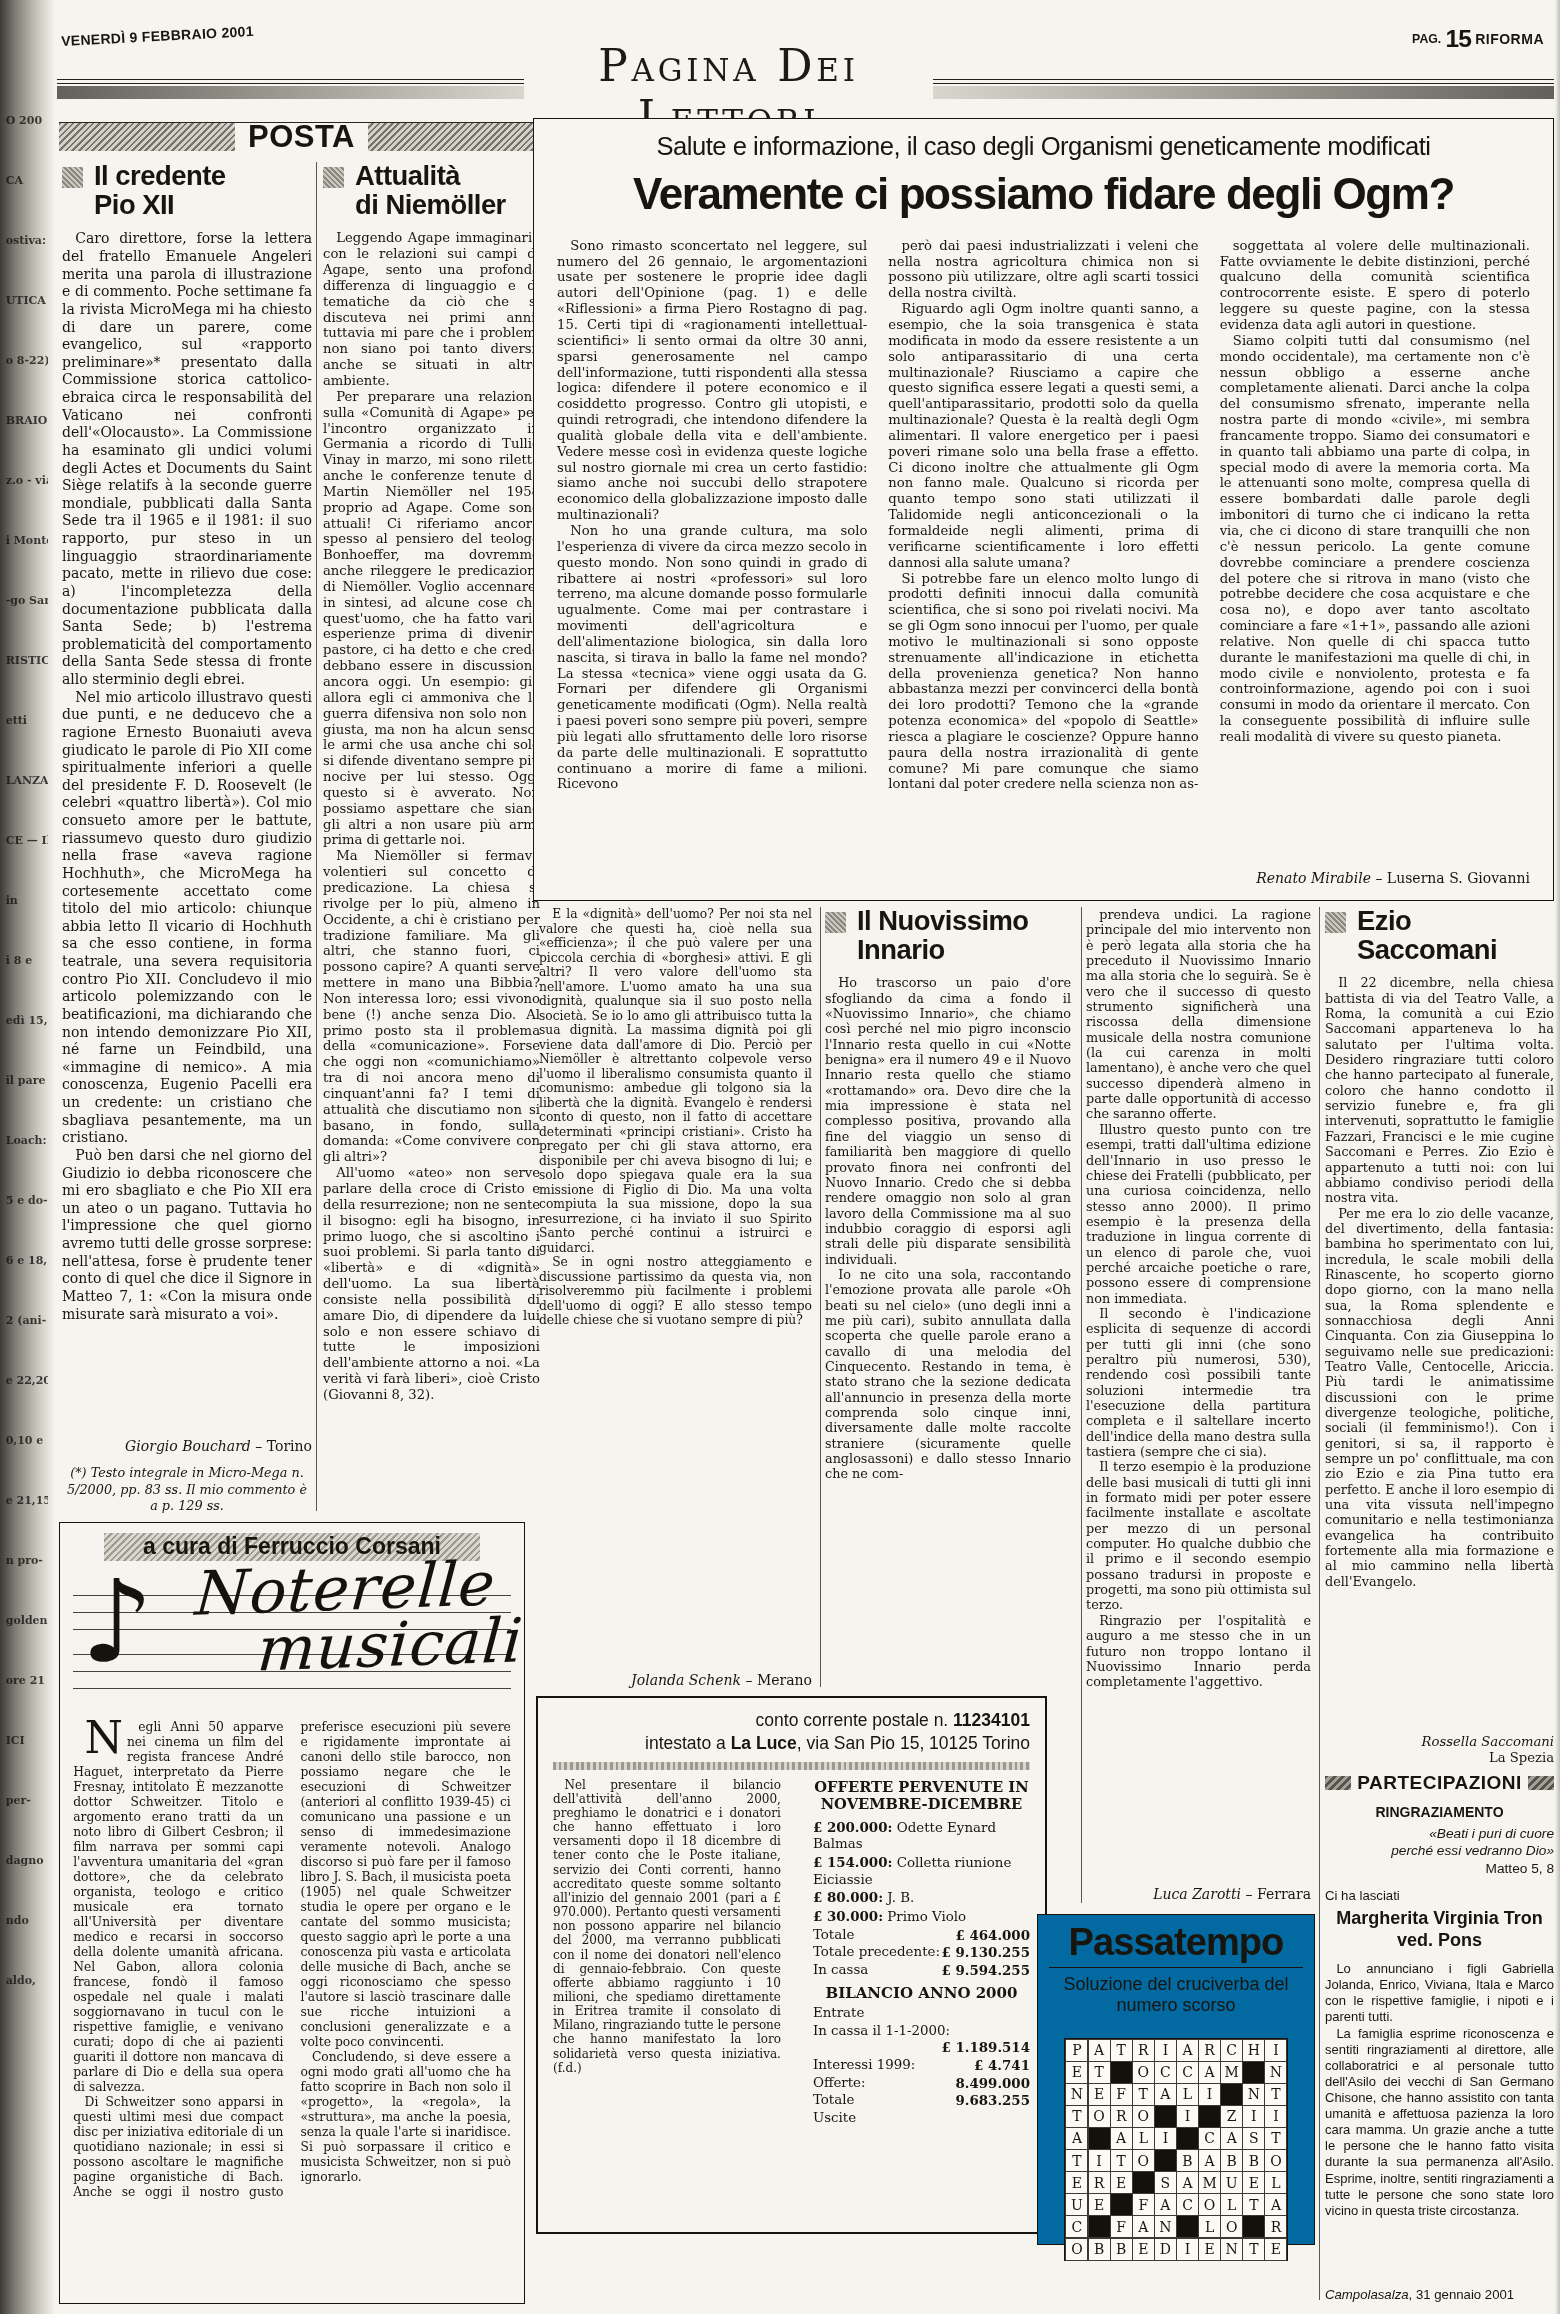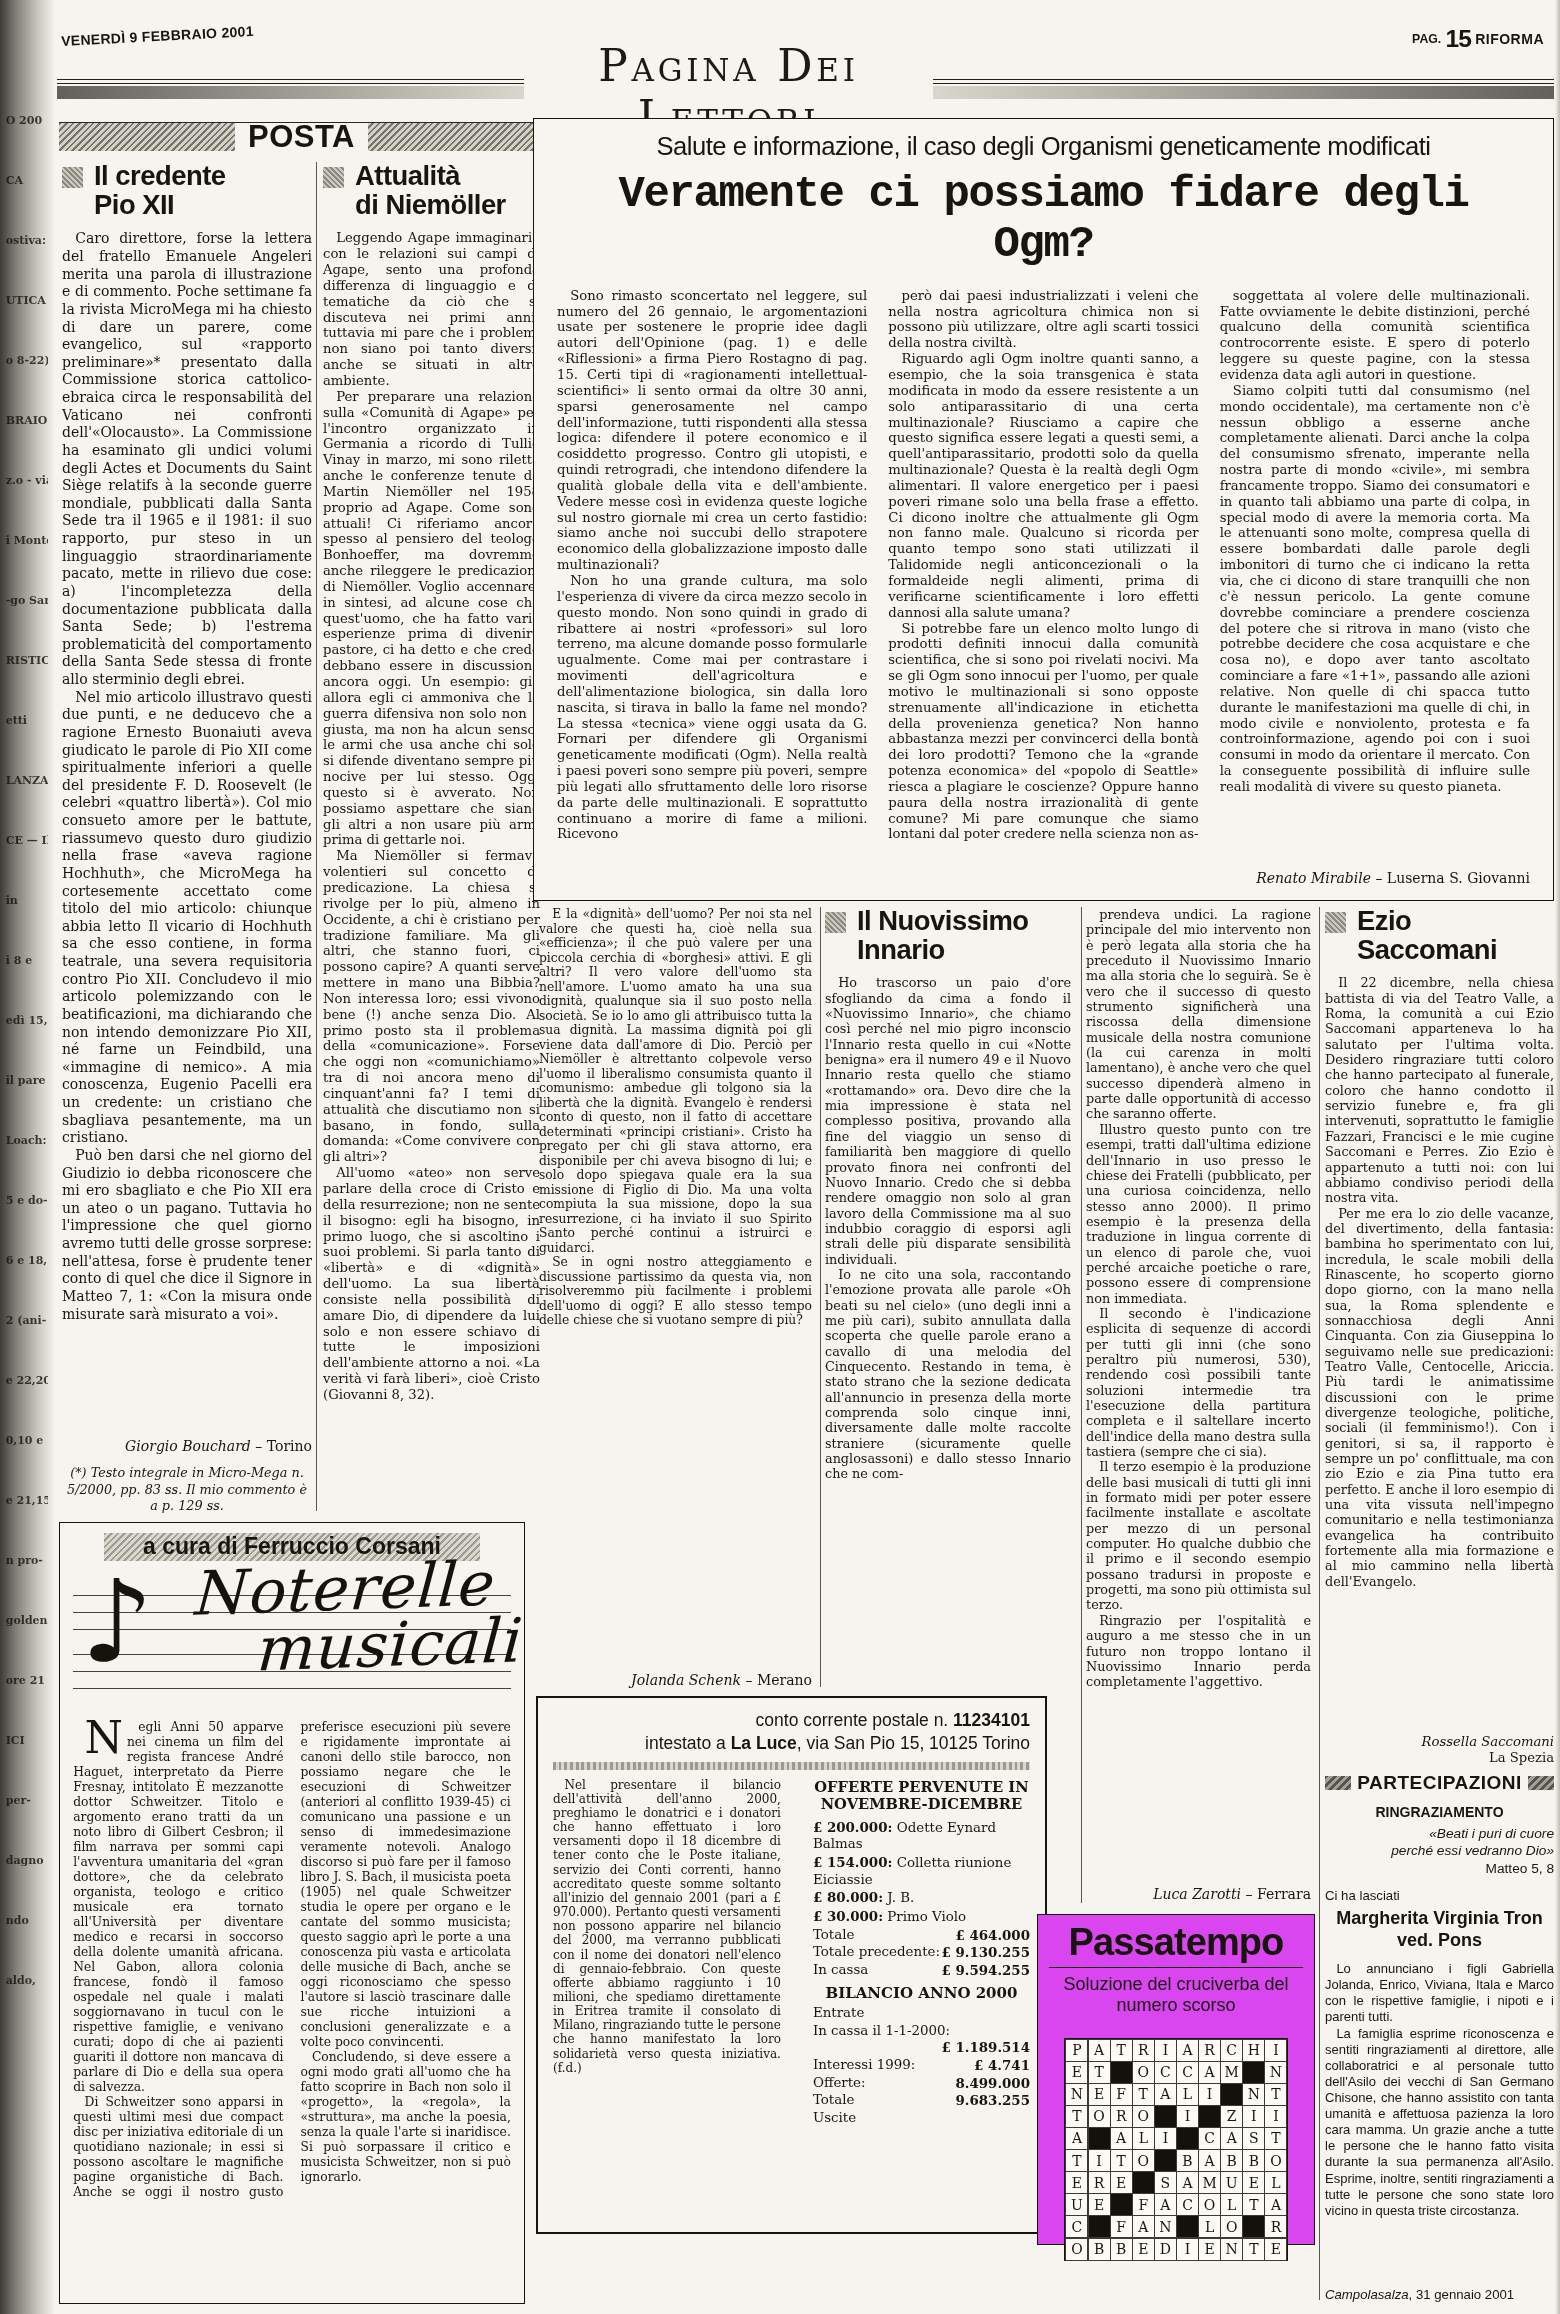--- a/index.html
+++ b/index.html
@@ -44,21 +44,21 @@
   .sig{flex:0 0 auto;text-align:right;margin-top:5.7px;font-size:14px}
   .sig .nm{font-style:italic}
   .sig2{flex:0 0 auto;text-align:right;margin-top:5.7px;font-size:13.2px}
   .sig2 div:first-child{font-style:italic}
   .footnote{flex:0 0 auto;font-style:italic;font-size:12.8px;text-align:center;margin-top:9.5px;line-height:1.3}
   .vrule{position:absolute;width:0.9px;background:#5a564e}
   
   .ogm-box{position:absolute;left:533px;top:118px;width:1021px;height:783px;border:1.9px solid #17140e;
         padding:13.2px 23px 13.2px;display:flex;flex-direction:column;background:#f7f5ef}
   .ogm-kicker{text-align:center;font-family:"Liberation Sans",sans-serif;font-size:25.6px;letter-spacing:-0.5px}
-  .ogm-head{text-align:center;font-family:Liberation Mono, monospace;font-weight:bold;font-size:44px;
+  .ogm-head{text-align:center;font-family:Liberation Sans, sans-serif;font-weight:bold;font-size:44px;
         letter-spacing:-1.4px;margin:7.6px 0 19px}
   .ogm-cols{flex:1;display:flex;gap:21px;overflow:hidden;font-size:13.2px;line-height:1.2}
   .ogm-col{flex:1;display:flex;flex-direction:column;overflow:hidden}
   
   .colA{font-size:12.3px;line-height:1.18}
   .colB,.colC,.colD{font-size:12.8px;line-height:1.2}
   
   .noterelle{position:absolute;left:59px;top:1522px;width:466px;height:782px;border:1.9px solid #17140e;
         padding:9.5px 13.2px 11.4px;display:flex;flex-direction:column;background:#f6f4ee}
   .not-curator{align-self:center;width:86%;text-align:center;font-family:"Liberation Sans",sans-serif;
@@ -88,21 +88,21 @@
   .fondo-fig{flex:1;font-size:13.4px;line-height:1.25}
   .off-head{text-align:center;font-weight:bold;font-size:14.7px;line-height:1.2;margin-bottom:5.7px}
   .off-row{margin:0.9px 0}
   .off-row b{white-space:nowrap}
   .t-row,.bal-row{display:flex;flex-wrap:wrap;margin:0.9px 0}
   .t-row .v,.bal-row .v{font-weight:bold;margin-left:auto}
   .bal-title{text-align:center;font-weight:bold;font-size:15px;margin:5.7px 0 1.9px}
   .bal-sec-label{margin-top:0.9px}
   
   .passatempo{position:absolute;left:1037px;top:1914px;width:278px;height:331px;border:1.9px solid #17140e;
-        padding:5.7px 11.4px;text-align:center;background:#d946ef}
+        padding:5.7px 11.4px;text-align:center;background:#0369a1}
   .pass-title{font-family:"Liberation Sans",sans-serif;font-weight:bold;font-size:38px;letter-spacing:-0.9px;
         border-bottom:1.4px solid #17140e;padding-bottom:3.8px;margin-bottom:5.7px}
   .pass-sub{font-family:"Liberation Sans",sans-serif;font-weight:normal;font-size:18px;line-height:1.15;margin-bottom:22px}
   #crossword{display:inline-block;border:1.9px solid #17140e;background:#f6f4ee}
   .cw-row{display:flex}
   .cw-cell{width:23px;height:23px;border:0.9px solid #3e3a33;margin-right:-0.9px;margin-bottom:-0.9px;
         display:flex;align-items:center;justify-content:center;font-size:14px;background:#fbfaf5}
   .cw-cell.black{background:#14110c}
   
   .parte{position:absolute;left:1325px;top:1772px;width:229px;height:530px;font-family:"Liberation Sans",sans-serif;

